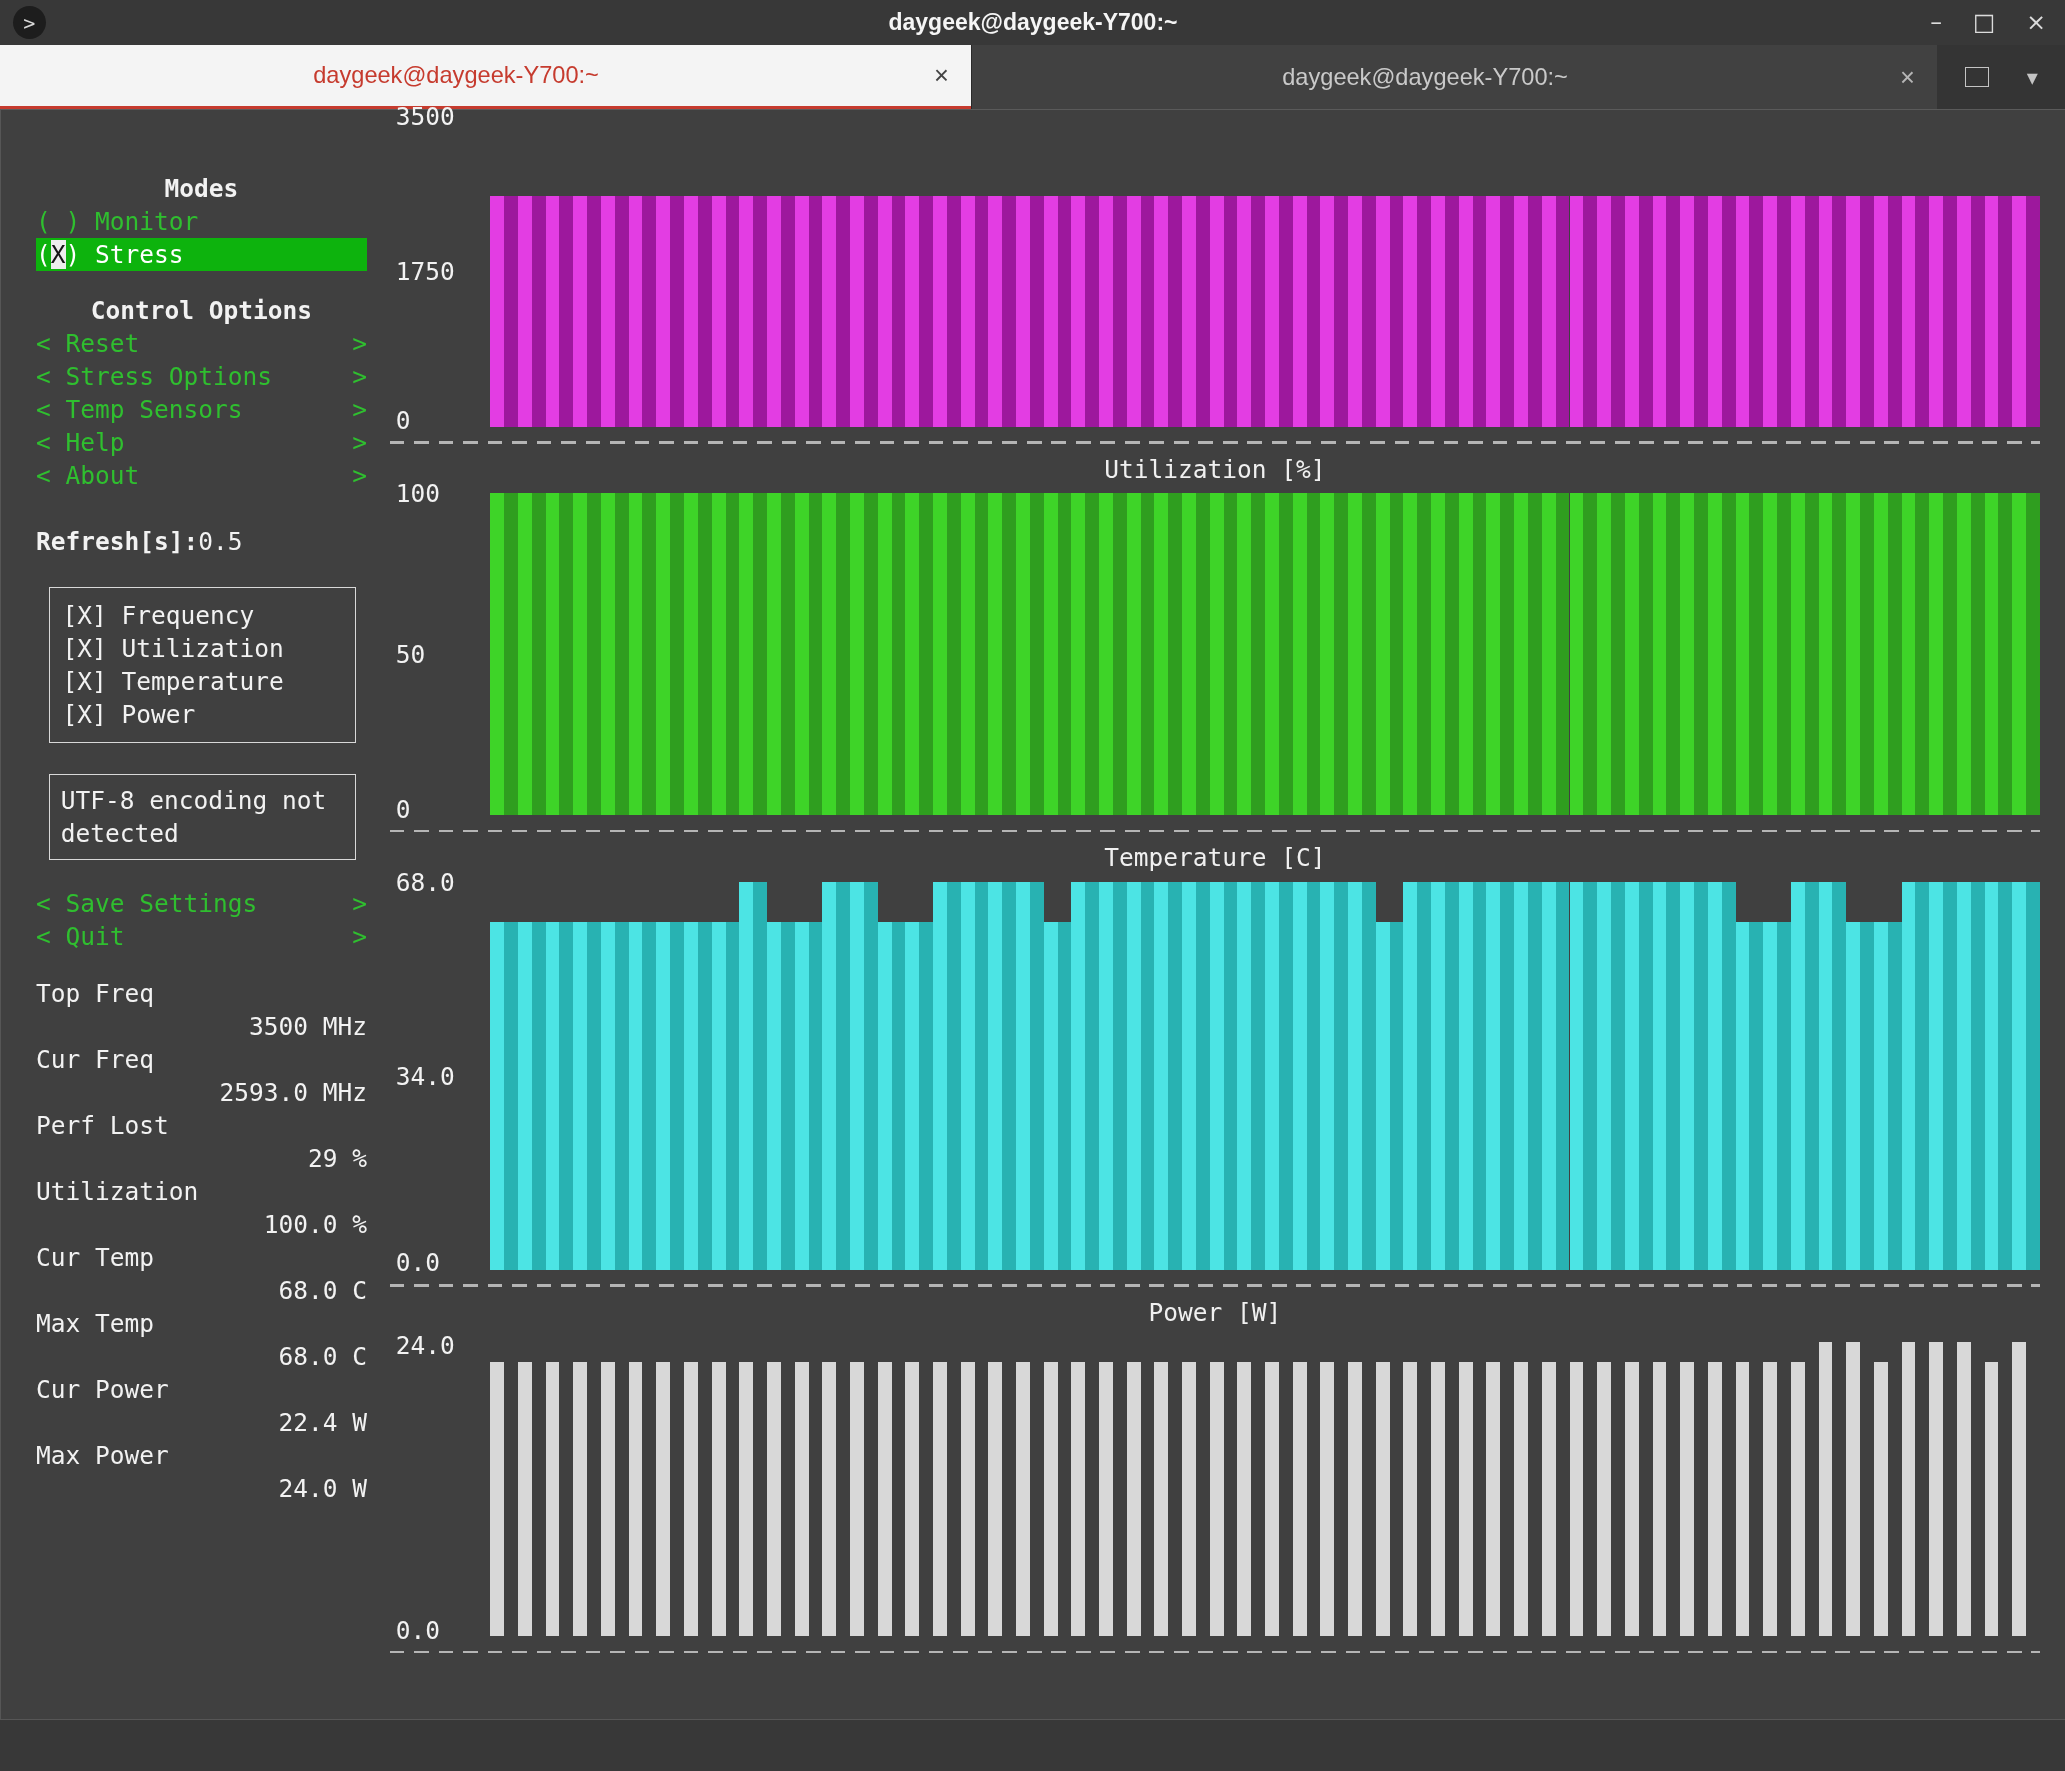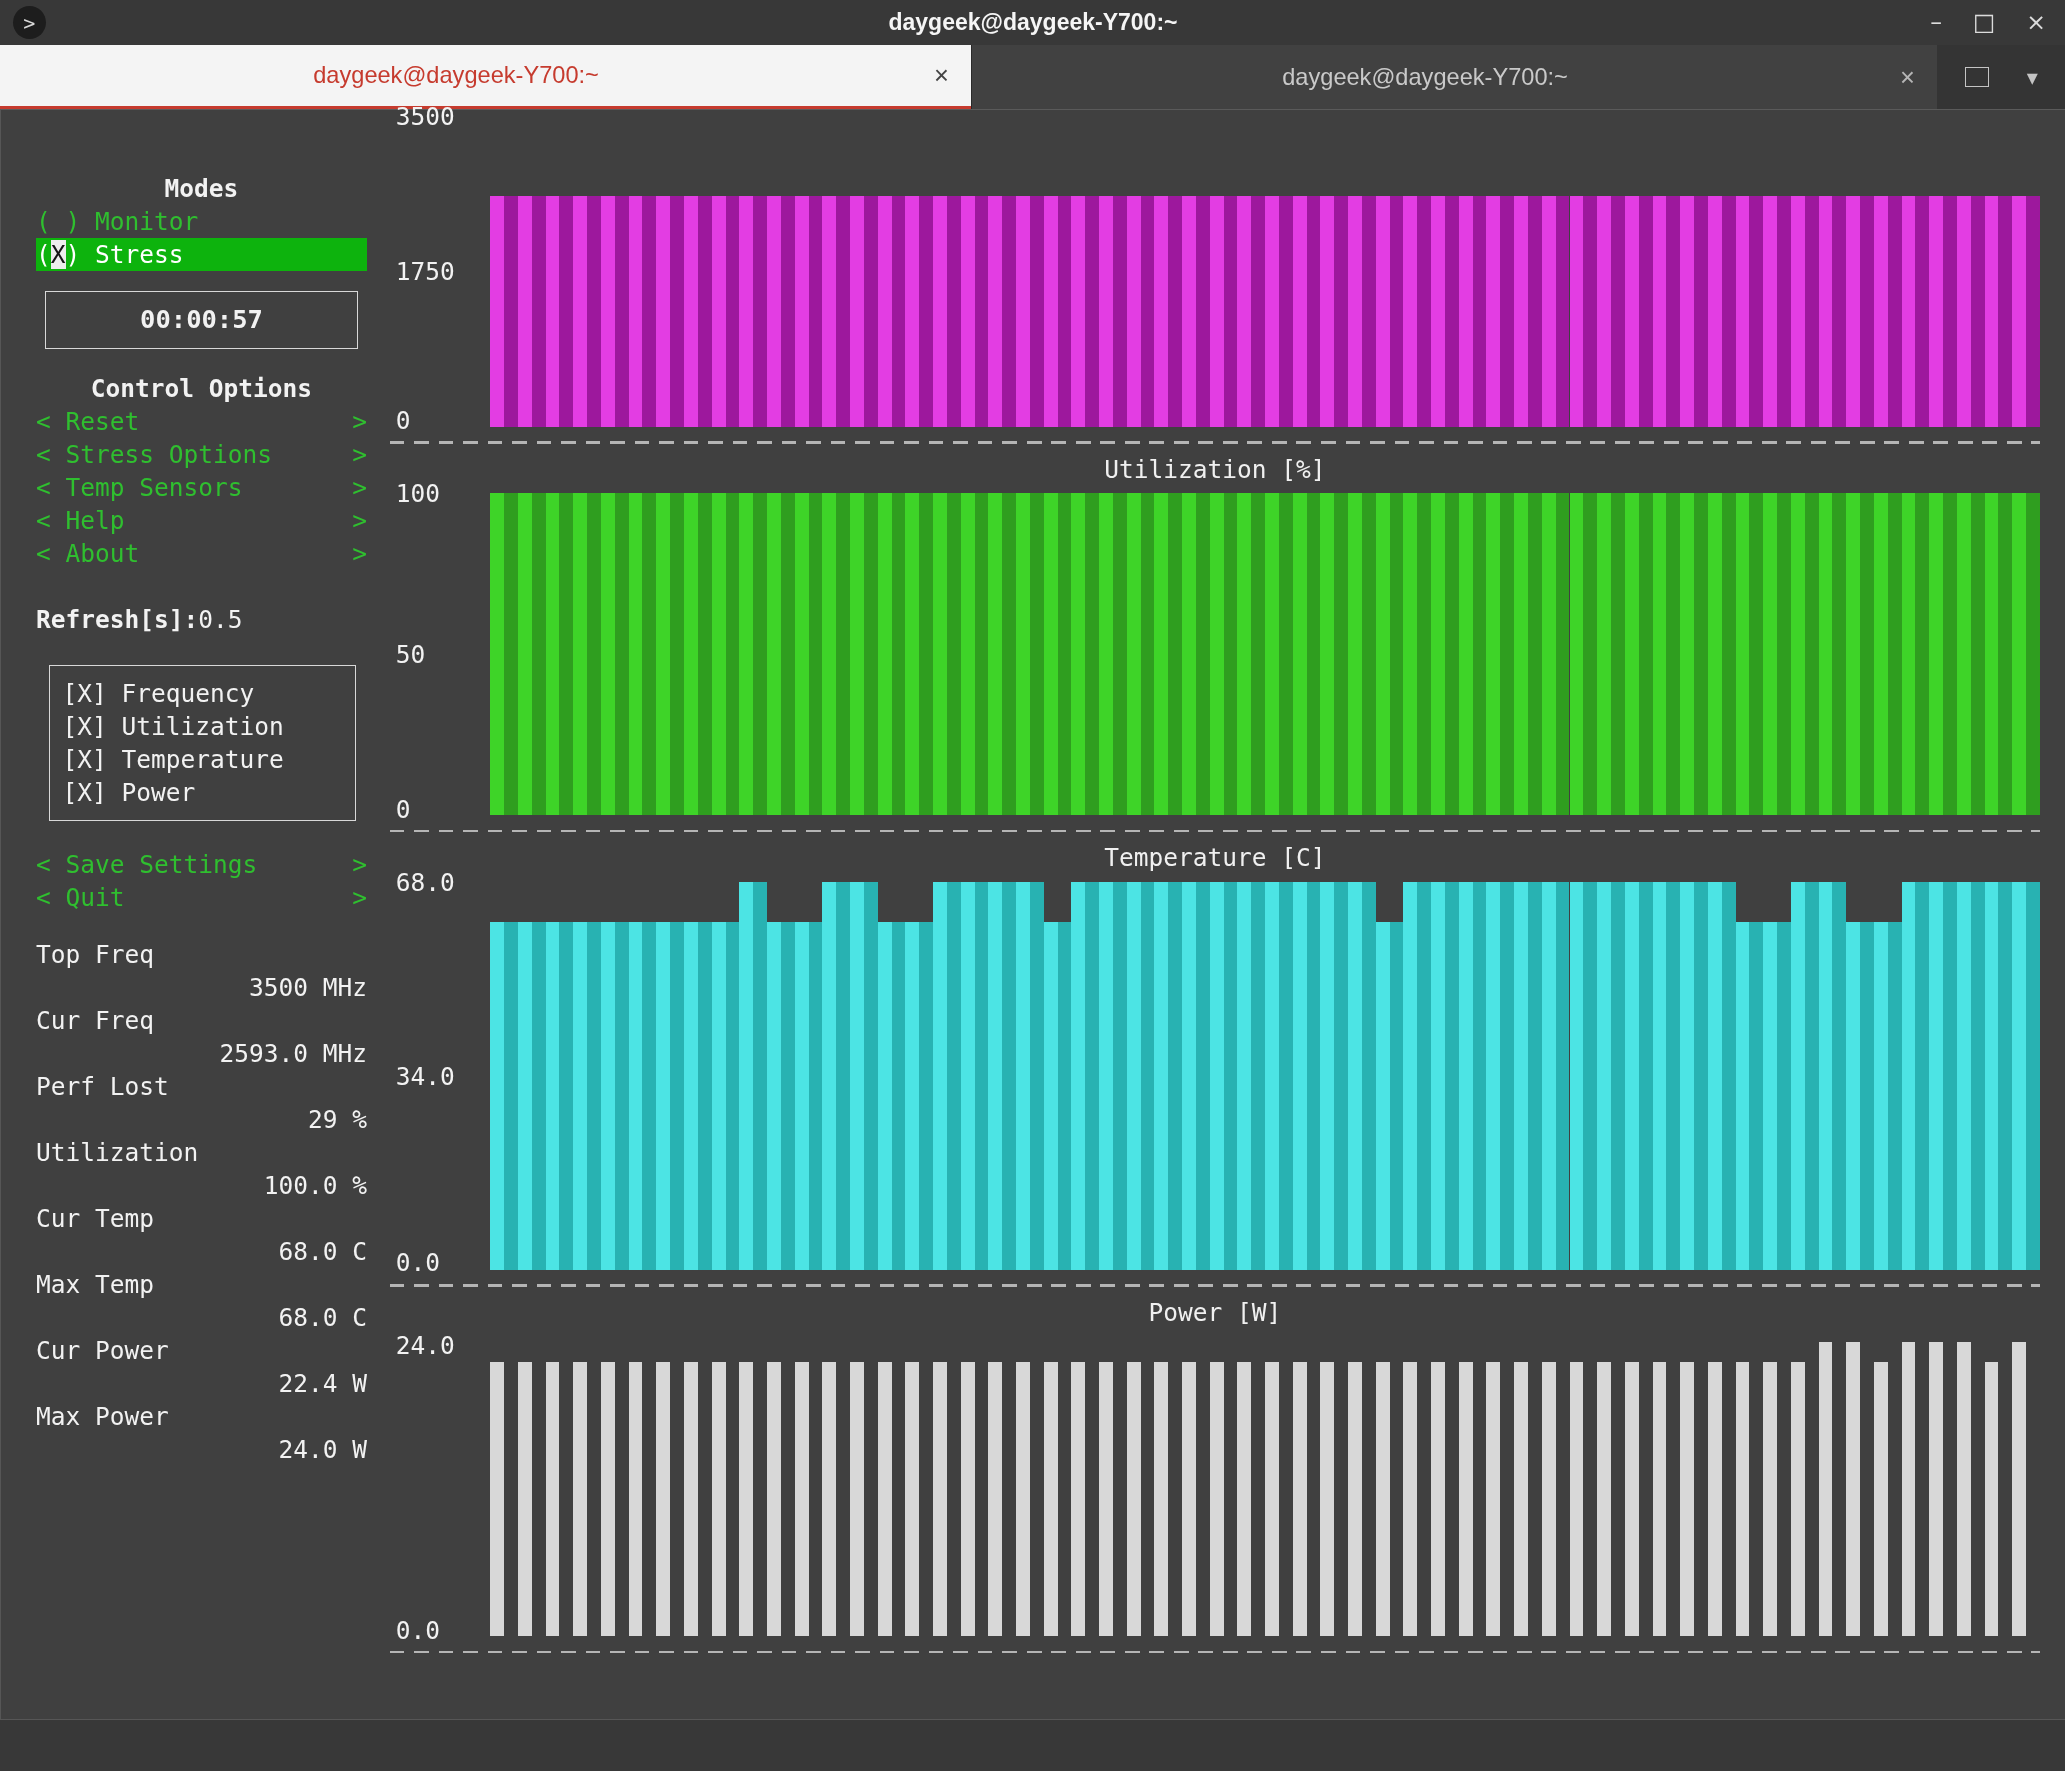--- a/index.html
+++ b/index.html
@@ -104,21 +104,20 @@
 
   <div class="terminal">
 
     <div class="sidebar">
       <div class="sidebar-inner">
 
         <div class="modes-title">Modes</div>
         <div class="mode-row mode-monitor">( ) Monitor</div>
         <div class="mode-row mode-stress"><span>(</span><span class="cursor-block">X</span><span>) Stress</span></div>
 
-        <div class="timer-box">00:00:57</div>
 
         <div class="section-title">Control Options</div>
         <div id="control-options">
             <div class="opt-row">
               <span>&lt; Reset</span>
               <span>&gt;</span>
             </div>
             <div class="opt-row">
               <span>&lt; Stress Options</span>
               <span>&gt;</span>
@@ -139,20 +138,21 @@
 
         <div class="refresh-row"><span class="lbl">Refresh[s]:</span><span>0.5</span></div>
 
         <div class="toggle-box" id="toggles">
             <div class="toggle-row">[X] Frequency</div>
             <div class="toggle-row">[X] Utilization</div>
             <div class="toggle-row">[X] Temperature</div>
             <div class="toggle-row">[X] Power</div>
           </div>
 
+        <div class="notice-box">UTF-8 encoding not detected</div>
 
         <div class="actions" id="actions">
             <div class="opt-row">
               <span>&lt; Save Settings</span>
               <span>&gt;</span>
             </div>
             <div class="opt-row">
               <span>&lt; Quit</span>
               <span>&gt;</span>
             </div>

